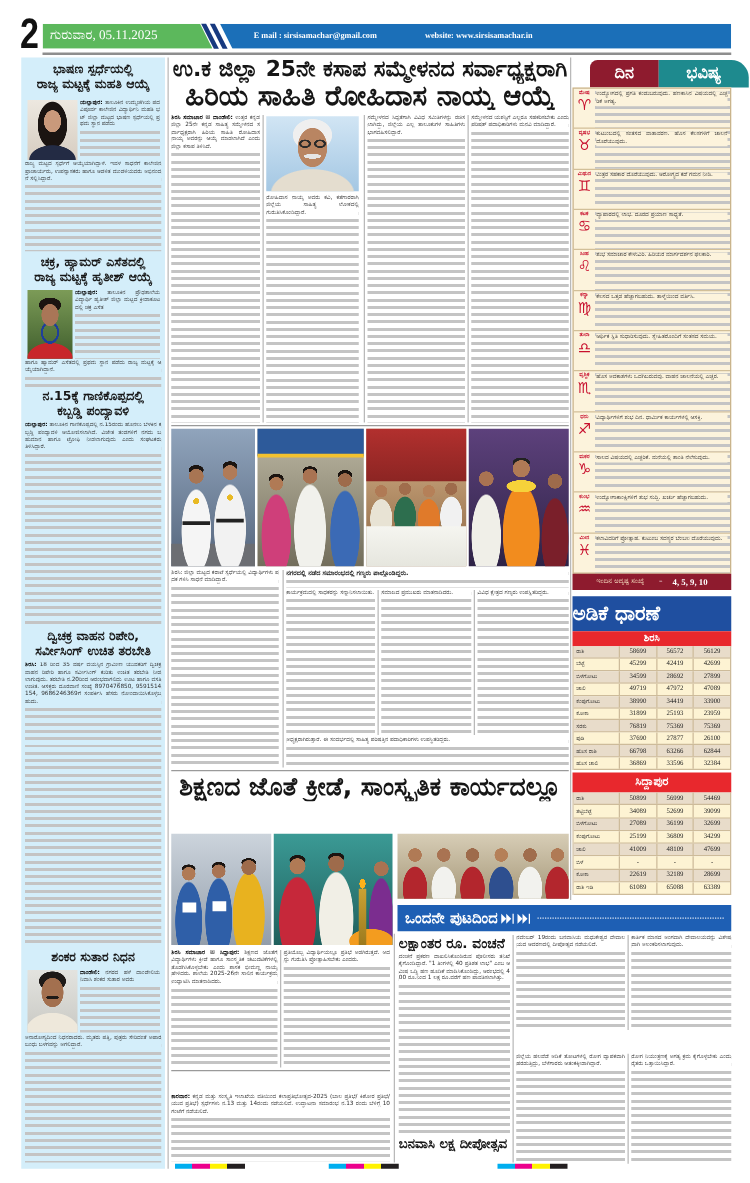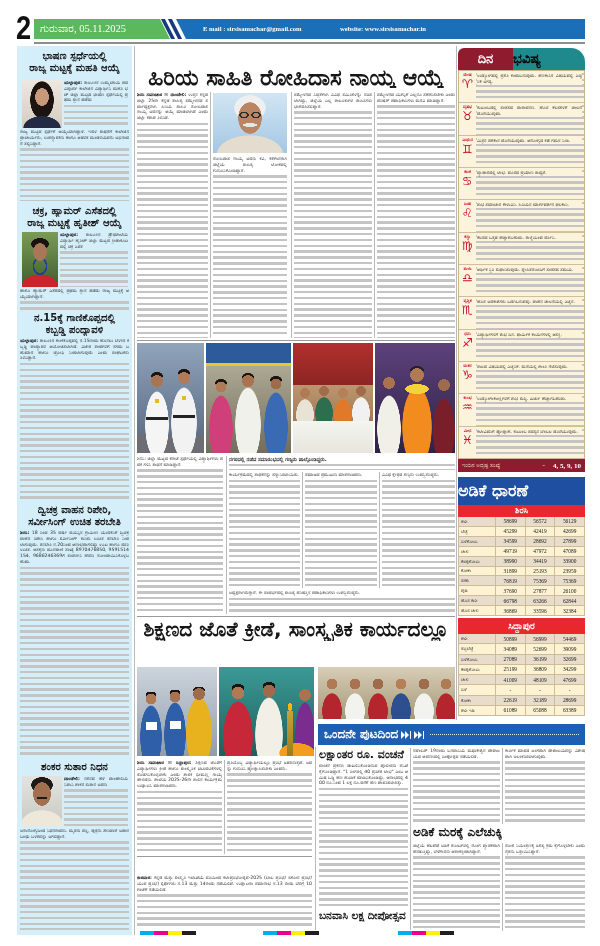--- a/index.html
+++ b/index.html
@@ -24,31 +24,31 @@
 .ch{left:137px;width:318px;height:21px;font-size:22px;line-height:21px}
 .sh{height:14px;font-size:12px;line-height:14px;text-align:left}
 .txt{overflow:hidden;font-size:4.6px;line-height:5.8px;color:#2e2e2e;text-align:justify;word-break:break-all;
  background:repeating-linear-gradient(to bottom,transparent 0,transparent 1.8px,#c4c4c4 1.8px,#c4c4c4 4.2px,transparent 4.2px,transparent 5.8px)}
 .txt p{background:var(--bg)}
 .txt b{color:#000}
 .lc{--bg:var(--left_bg,#d4eefa)}
 .caption{font-weight:bold;color:#1a1a1a}
 .ph{overflow:hidden}
 
-.hs-head{left:458px;top:48px;width:127px;height:34px}
+.hs-head{left:472px;top:48px;width:127px;height:34px}
 .hs-dina{position:absolute;left:0;top:0;width:55px;height:22px;background:var(--horoscope_red,#8e1b2e);border-radius:6px 0 0 0;color:#fff;font:bold 13px/22px "DejaVu Sans",sans-serif;text-align:center;overflow:hidden;white-space:nowrap}
-.hs-bhav{position:absolute;left:55px;top:0;width:72px;height:22px;background:var(--horoscope_teal,#1e8a8e);border-radius:0 14px 0 0;color:#000000;font:bold 13px/22px "DejaVu Sans",sans-serif;overflow:hidden;white-space:nowrap}
+.hs-bhav{position:absolute;left:55px;top:0;width:72px;height:22px;background:var(--horoscope_teal,#1e8a8e);border-radius:0 14px 0 0;color:#ffffff;font:bold 13px/22px "DejaVu Sans",sans-serif;text-align:center;overflow:hidden;white-space:nowrap}
 .hs-list{left:458px;top:70px;width:127px;height:389px;background:var(--horoscope_bg,#fcf3dc);border:1px solid #c9b48c;display:flex;flex-direction:column;--bg:var(--horoscope_bg,#fcf3dc)}
 .hs-item{flex:1;display:flex;border-bottom:1px solid #d2bf98;min-height:0}
 .hs-item:last-child{border-bottom:none}
 .hs-side{width:17px;display:flex;flex-direction:column;align-items:center;padding-top:1px;overflow:hidden}
 .hs-name{font:bold 4.3px/5px "DejaVu Sans",sans-serif;color:var(--zodiac_red,#c8102e);white-space:nowrap}
 .hs-sym{font:12px/14px "DejaVu Sans",sans-serif;color:var(--zodiac_red,#c8102e)}
 .hs-text{flex:1;padding:2px 2px 1px 1px}
-.lucky{left:458px;top:459px;width:127px;height:13px;background:var(--horoscope_red,#8e1b2e);display:flex;align-items:center;padding:0 4px;color:#fff;font:5.5px/13px "DejaVu Sans",sans-serif}
+.lucky{left:458px;top:459px;width:127px;height:13px;background:var(--horoscope_red,#8e1b2e);display:flex;align-items:center;padding:0 19px;color:#fff;font:5.5px/13px "DejaVu Sans",sans-serif}
 .lk-label{flex:1;white-space:nowrap;overflow:hidden;color:#fbe9c8}
 .lk-dash{margin:0 8px}
 .lk-num{font:bold 7px "Liberation Serif",serif}
 
 .mk-title{left:458px;top:477px;width:127px;height:28px;background:var(--market_blue,#1f4fa0);color:#fff;font:bold 16px/28px "DejaVu Sans",sans-serif;white-space:nowrap;overflow:hidden}
 .mk-band{left:458px;width:127px;background:var(--market_red,#e8282d);color:#fff;text-align:center;font:bold 8px "DejaVu Sans",sans-serif;white-space:nowrap;overflow:hidden}
 .mk-rows{left:458px;width:127px;display:flex;flex-direction:column;border-left:1px solid #cdbb9a;border-right:1px solid #cdbb9a}
 .mk-row{flex:1;display:grid;grid-template-columns:36px 1fr 1fr 1fr;border-bottom:1px solid #cdbb9a;min-height:0}
 .mk-row:nth-child(odd){background:#e8dcca}
 .mk-row:nth-child(even){background:#fdf3d3}
@@ -115,20 +115,21 @@
 
   <div class="hl lh fit" style="top:761px">ಶಂಕರ ಸುತಾರ ನಿಧನ</div>
   <div class="ph" style="left:22px;top:776px;width:40px;height:50px;background:radial-gradient(ellipse 5px 1.5px at 20px 22px,#1e1a18 96%,transparent 100%),radial-gradient(ellipse 9px 12px at 20px 18px,#a3704f 96%,transparent 100%),radial-gradient(ellipse 11px 8px at 20px 9px,#1e1a18 96%,transparent 100%),radial-gradient(ellipse 22px 16px at 20px 50px,#eee8db 96%,transparent 100%),linear-gradient(#e3e3df,#c9c9c4)"></div>
   <div class="txt lc" style="left:64px;top:776px;width:64px;height:50px">
       <p><b>ದಾಂಡೇಲಿ:</b> <span>ನಗರದ ಹಳೆ ದಾಂಡೇಲಿಯ ನಿವಾಸಿ ಶಂಕರ ಸುತಾರ ಅವರು</span></p>
     </div>
   <div class="txt lc" style="left:20px;top:828px;width:109px;height:102px">
       <p>ಅನಾರೋಗ್ಯದಿಂದ ನಿಧನರಾದರು. ಮೃತರು ಪತ್ನಿ, ಪುತ್ರರು ಸೇರಿದಂತೆ ಅಪಾರ ಬಂಧು ಬಳಗವನ್ನು ಅಗಲಿದ್ದಾರೆ.</p>
     </div>
 
+  <div class="hl ch fit" style="top: 46px; font-size: 17.5px;">ಉ.ಕ ಜಿಲ್ಲಾ 25ನೇ ಕಸಾಪ ಸಮ್ಮೇಳನದ ಸರ್ವಾಧ್ಯಕ್ಷರಾಗಿ</div>
   <div class="hl ch fit" style="top:67px">ಹಿರಿಯ ಸಾಹಿತಿ ರೋಹಿದಾಸ ನಾಯ್ಕ ಆಯ್ಕೆ</div>
   <div class="ph" style="left:213px;top:93px;width:74px;height:60px;background:radial-gradient(ellipse 5px 3.5px at 31px 22px,transparent 55%,#2a2a2a 62%,#2a2a2a 92%,transparent 100%),radial-gradient(ellipse 5px 3.5px at 43px 22px,transparent 55%,#2a2a2a 62%,#2a2a2a 92%,transparent 100%),radial-gradient(ellipse 7px 2px at 37px 32px,#e6e6e6 96%,transparent 100%),radial-gradient(ellipse 12px 16px at 37px 25px,#b98562 96%,transparent 100%),radial-gradient(ellipse 16px 13px at 37px 15px,#efefef 96%,transparent 100%),radial-gradient(ellipse 34px 20px at 37px 62px,#e4ddcf 96%,transparent 100%),linear-gradient(#d1e5f4,#a4c7e3)"></div>
   <div class="txt" style="left:137px;top:92px;width:71px;height:246px">
       <p><b>ಶಿರಸಿ ಸಮಾಚಾರ ✉ ದಾಂಡೇಲಿ:</b> <span>ಉತ್ತರ ಕನ್ನಡ ಜಿಲ್ಲಾ 25ನೇ ಕನ್ನಡ ಸಾಹಿತ್ಯ ಸಮ್ಮೇಳನದ ಸರ್ವಾಧ್ಯಕ್ಷರಾಗಿ ಹಿರಿಯ ಸಾಹಿತಿ ರೋಹಿದಾಸ ನಾಯ್ಕ ಅವರನ್ನು ಆಯ್ಕೆ ಮಾಡಲಾಗಿದೆ ಎಂದು ಜಿಲ್ಲಾ ಕಸಾಪ ತಿಳಿಸಿದೆ.</span></p>
     </div>
   <div class="txt" style="left:213px;top:156px;width:74px;height:182px">
       <p>ರೋಹಿದಾಸ ನಾಯ್ಕ ಅವರು ಕವಿ, ಕತೆಗಾರರಾಗಿ ಜಿಲ್ಲೆಯ ಸಾಹಿತ್ಯ ಲೋಕದಲ್ಲಿ ಗುರುತಿಸಿಕೊಂಡಿದ್ದಾರೆ.</p>
     </div>
   <div class="txt" style="left:294px;top:92px;width:78px;height:246px">
       <p>ಸಮ್ಮೇಳನದ ಸಿದ್ಧತೆಗಾಗಿ ವಿವಿಧ ಸಮಿತಿಗಳನ್ನು ರಚಿಸಲಾಗಿದ್ದು, ಜಿಲ್ಲೆಯ ಎಲ್ಲ ತಾಲೂಕುಗಳ ಸಾಹಿತಿಗಳು ಭಾಗವಹಿಸಲಿದ್ದಾರೆ.</p>
@@ -199,21 +200,20 @@
     </div>
   <div class="hl sh fit" style="left: 319px; top: 909px; width: 89px; height: 13px; line-height: 13px; font-size: 10.5px;">ಬನವಾಸಿ ಲಕ್ಷ ದೀಪೋತ್ಸವ</div>
   <div class="rule-v" style="left:410px;top:748px;height:182px"></div>
   <div class="txt" style="left:413px;top:748px;width:87px;height:76px">
       <p>ನವೆಂಬರ್ 19ರಂದು ಬನವಾಸಿಯ ಮಧುಕೇಶ್ವರ ದೇವಾಲಯದ ಆವರಣದಲ್ಲಿ ದೀಪೋತ್ಸವ ನಡೆಯಲಿದೆ.</p>
     </div>
   <div class="rule-v" style="left:502px;top:748px;height:76px"></div>
   <div class="txt" style="left:505px;top:748px;width:80px;height:76px">
       <p>ಕಾರ್ತಿಕ ಮಾಸದ ಅಂಗವಾಗಿ ದೇವಾಲಯವನ್ನು ವಿಶೇಷವಾಗಿ ಅಲಂಕರಿಸಲಾಗುವುದು.</p>
     </div>
-  <div class="hl sh fit" style="left:413px;top:825px;width:172px;height:15px;line-height:15px">ಅಡಿಕೆ ಮರಕ್ಕೆ ಎಲೆಚುಕ್ಕಿ</div>
   <div class="txt" style="left:413px;top:843px;width:87px;height:88px">
       <p>ಜಿಲ್ಲೆಯ ಹಲವೆಡೆ ಅಡಿಕೆ ತೋಟಗಳಲ್ಲಿ ರೋಗ ವ್ಯಾಪಕವಾಗಿ ಹರಡುತ್ತಿದ್ದು, ಬೆಳೆಗಾರರು ಆತಂಕಕ್ಕೀಡಾಗಿದ್ದಾರೆ.</p>
     </div>
   <div class="rule-v" style="left:502px;top:843px;height:88px"></div>
   <div class="txt" style="left:505px;top:843px;width:80px;height:88px">
       <p>ರೋಗ ನಿಯಂತ್ರಣಕ್ಕೆ ಅಗತ್ಯ ಕ್ರಮ ಕೈಗೊಳ್ಳಬೇಕು ಎಂದು ರೈತರು ಒತ್ತಾಯಿಸಿದ್ದಾರೆ.</p>
     </div>
 
   <div class="rule-v" style="left:456px;top:46px;height:674px"></div>
   <div class="hs-head">

